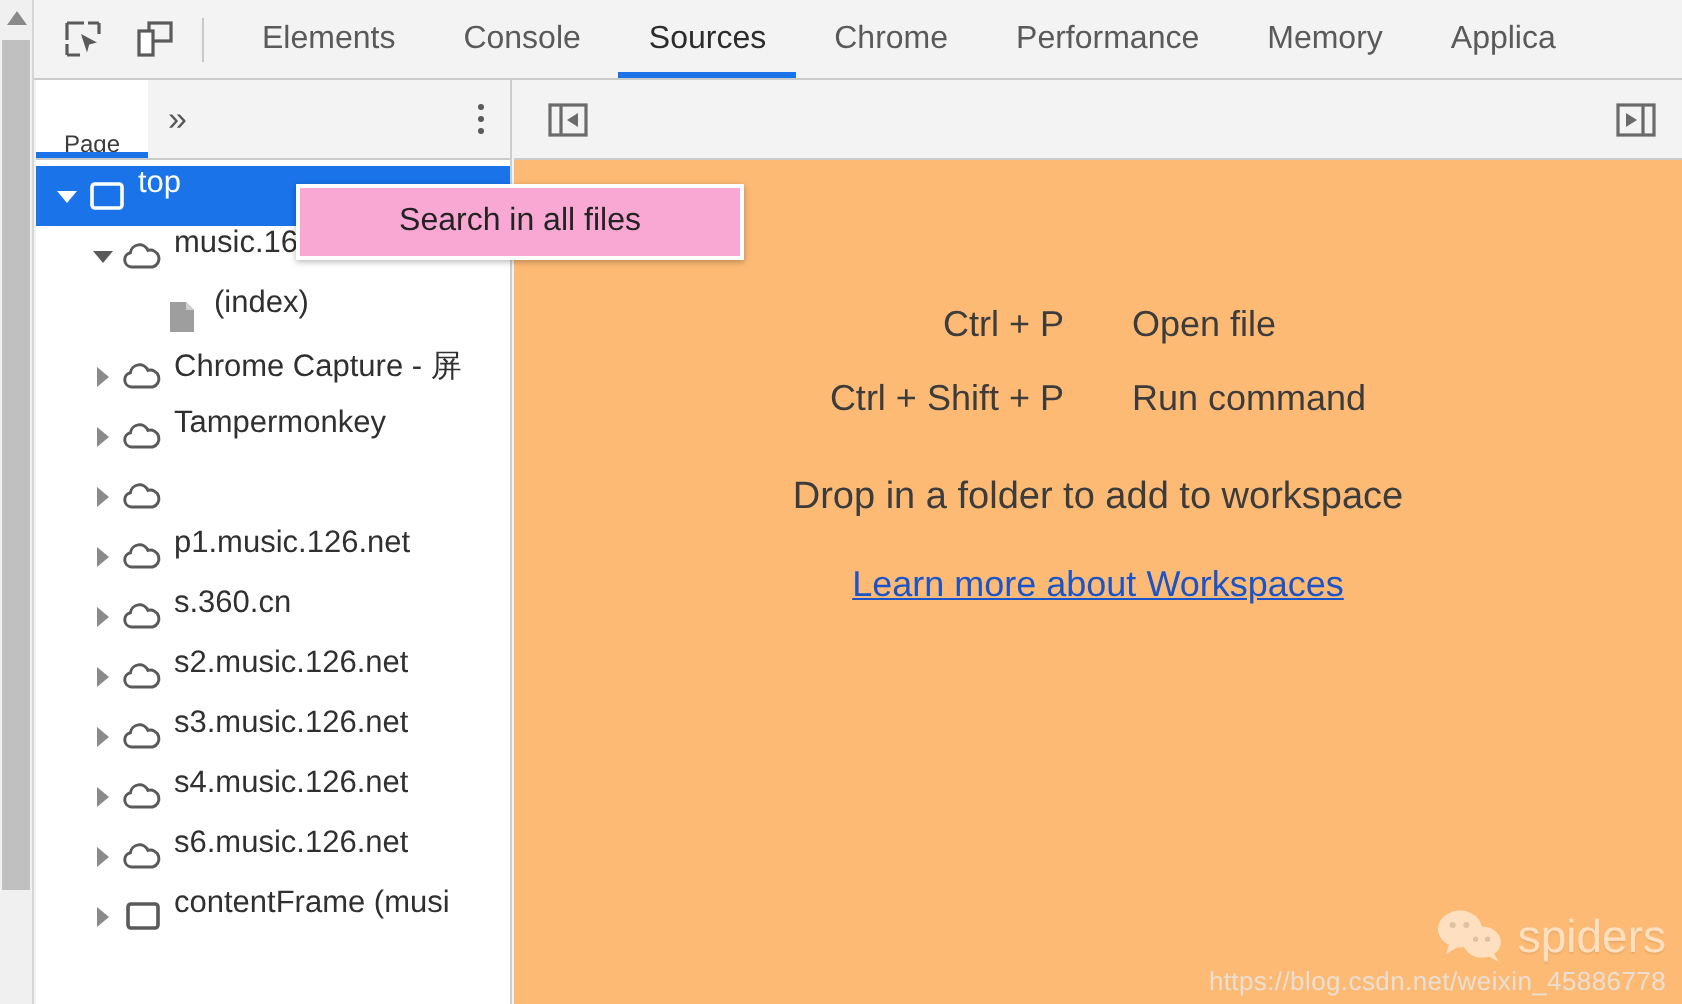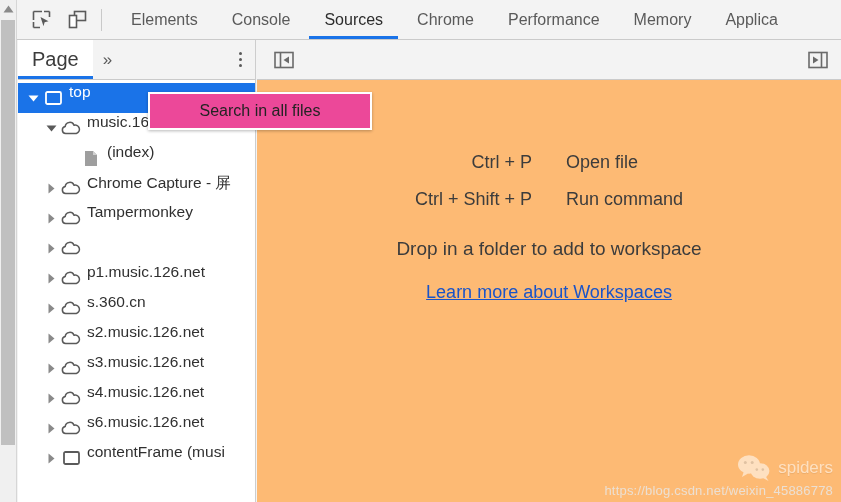--- a/index.html
+++ b/index.html
@@ -117,23 +117,23 @@
     height: 40px;
     background: #f3f3f3;
     border-bottom: 1px solid #cacaca;
     display: flex;
     align-items: stretch;
     box-sizing: border-box;
   }
   .nav-tab {
     position: relative;
     display: flex;
-    align-items: center;
+    align-items: flex-end;
     padding: 0 14px;
-    font-size: 20px;
+    font-size: 12px;
     color: #3c3c3c;
     background: #ffffff;
     cursor: pointer;
   }
   .nav-tab.active::after {
     content: "";
     position: absolute;
     left: 0; right: 0; bottom: 0;
     height: 3px;
     background: #1a73e8;
@@ -193,21 +193,21 @@
   .d0 { padding-left: 6px; }
   .d1 { padding-left: 24px; }
   .d2 { padding-left: 44px; }
 
   
   .tooltip {
     position: absolute;
     left: 148px; top: 92px;
     width: 224px;
     height: 38px;
-    background: #ec4899;
+    background: #f9a8d4;
     border: 2px solid #ffffff;
     box-sizing: border-box;
     display: flex;
     align-items: center;
     justify-content: center;
     font-size: 16px;
     color: #232323;
     box-shadow: 0 1px 3px rgba(0,0,0,.28);
     z-index: 40;
   }
@@ -281,21 +281,21 @@
   }
   .wm-brand {
     display: flex;
     align-items: center;
     justify-content: flex-end;
     gap: 7px;
     opacity: .55;
     margin-bottom: 1px;
   }
   .wm-name {
-    font-size: 17px;
+    font-size: 23px;
     color: #ffffff;
     text-shadow: 0 1px 1px rgba(0,0,0,.15);
   }
   .wm-url {
     font-size: 13px;
     color: #e8e8e8;
     opacity: .82;
     letter-spacing: .2px;
   }
 </style>

